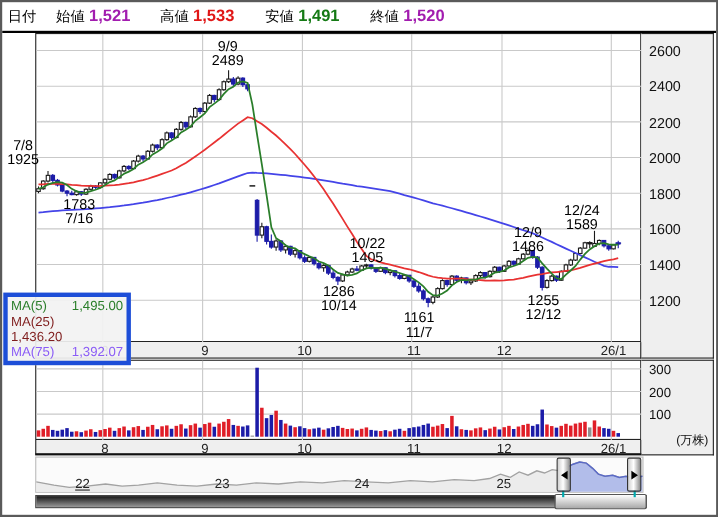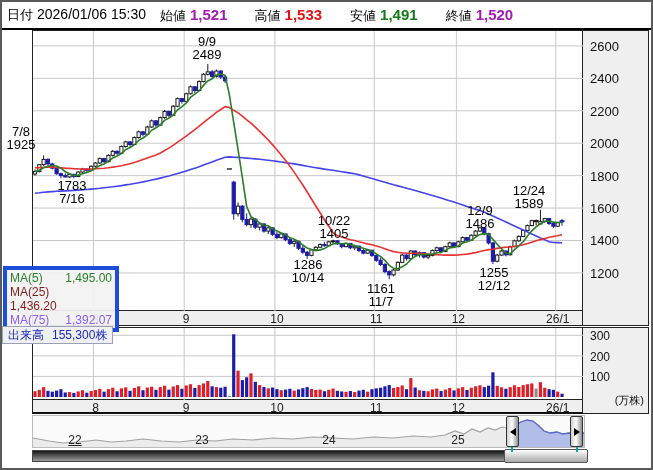--- a/index.html
+++ b/index.html
@@ -43,21 +43,20 @@
   .cyantick{position:absolute;width:2px;height:8px;background:#00aaae;top:444px;z-index:7;}
 </style>
 </head>
 <body>
 
 <div class="window">
 
   <div class="infobar">
     <div class="grp" style="margin-left:5px">
       <span class="lbl">日付</span>
-      <span class="date">2026/01/06 15:30</span>
     </div>
     <div class="grp" style="margin-left:14px">
       <span class="lbl">始値</span>
       <span class="val">1,521</span>
     </div>
     <div class="grp" style="margin-left:27px">
       <span class="lbl">高値</span>
       <span class="val" id="highVal" style="color: rgb(224, 22, 22);">1,533</span>
     </div>
     <div class="grp" style="margin-left:28px">
@@ -522,23 +521,20 @@
       <div class="vol-unit" style="top: 65px;">(万株)</div>
     </div>
   <div class="pane" id="xStripVol">
       <div class="ticklabel" style="left: 62.48px;">8</div>
       <div class="ticklabel" style="left: 153.2px;">9</div>
       <div class="ticklabel" style="left: 243.92px;">10</div>
       <div class="ticklabel" style="left: 343.28px;">11</div>
       <div class="ticklabel" style="left: 425.36px;">12</div>
       <div class="ticklabel" style="left: 524.72px;">26/1</div>
     </div>
-  <div id="volLegend">
-    <span>出来高</span><span class="v">155,300株</span>
-  </div>
 
   <div class="pane" id="navPane">
       <svg width="553" height="33">
         <path d="M0,22L16,25L30,27L46,26L63,24L78,26L93,25L110,23L128,25L146,26L164,24L182,25L200,23L220,24L240,22L260,23L280,21L300,22L320,23L340,21L360,22L380,20L398,21L412,19L422,15L431,18L439,13L447,16L455,12L462,14L469,11L476,12L482,9L488,6L494,4L500,5L506,10L511,15L517,17L524,16L530,18L536,17L543,18L551,17L551,31L0,31Z" fill="#ececec" stroke="none"></path>
         <path d="M476,12L482,9L488,6L494,4L500,5L506,10L511,15L517,17L524,16L530,18L536,17L543,18L551,17L551,31L474,31Z" fill="#b2bdea" stroke="none"></path>
         <polyline points="0,22 16,25 30,27 46,26 63,24 78,26 93,25 110,23 128,25 146,26 164,24 182,25 200,23 220,24 240,22 260,23 280,21 300,22 320,23 340,21 360,22 380,20 398,21 412,19 422,15 431,18 439,13 447,16 455,12 462,14 469,11 476,12 482,9 488,6 494,4 500,5 506,10 511,15 517,17 524,16 530,18 536,17 543,18 551,17" fill="none" stroke="#a2a2a2" stroke-width="1.2"></polyline>
         <polyline points="476,12 482,9 488,6 494,4 500,5 506,10 511,15 517,17 524,16 530,18 536,17 543,18 551,17" fill="none" stroke="#5a6ac8" stroke-width="1.3"></polyline>
       </svg>
     </div>
   <div class="nav-btn" id="navBtnL" style="left: 506px;">

